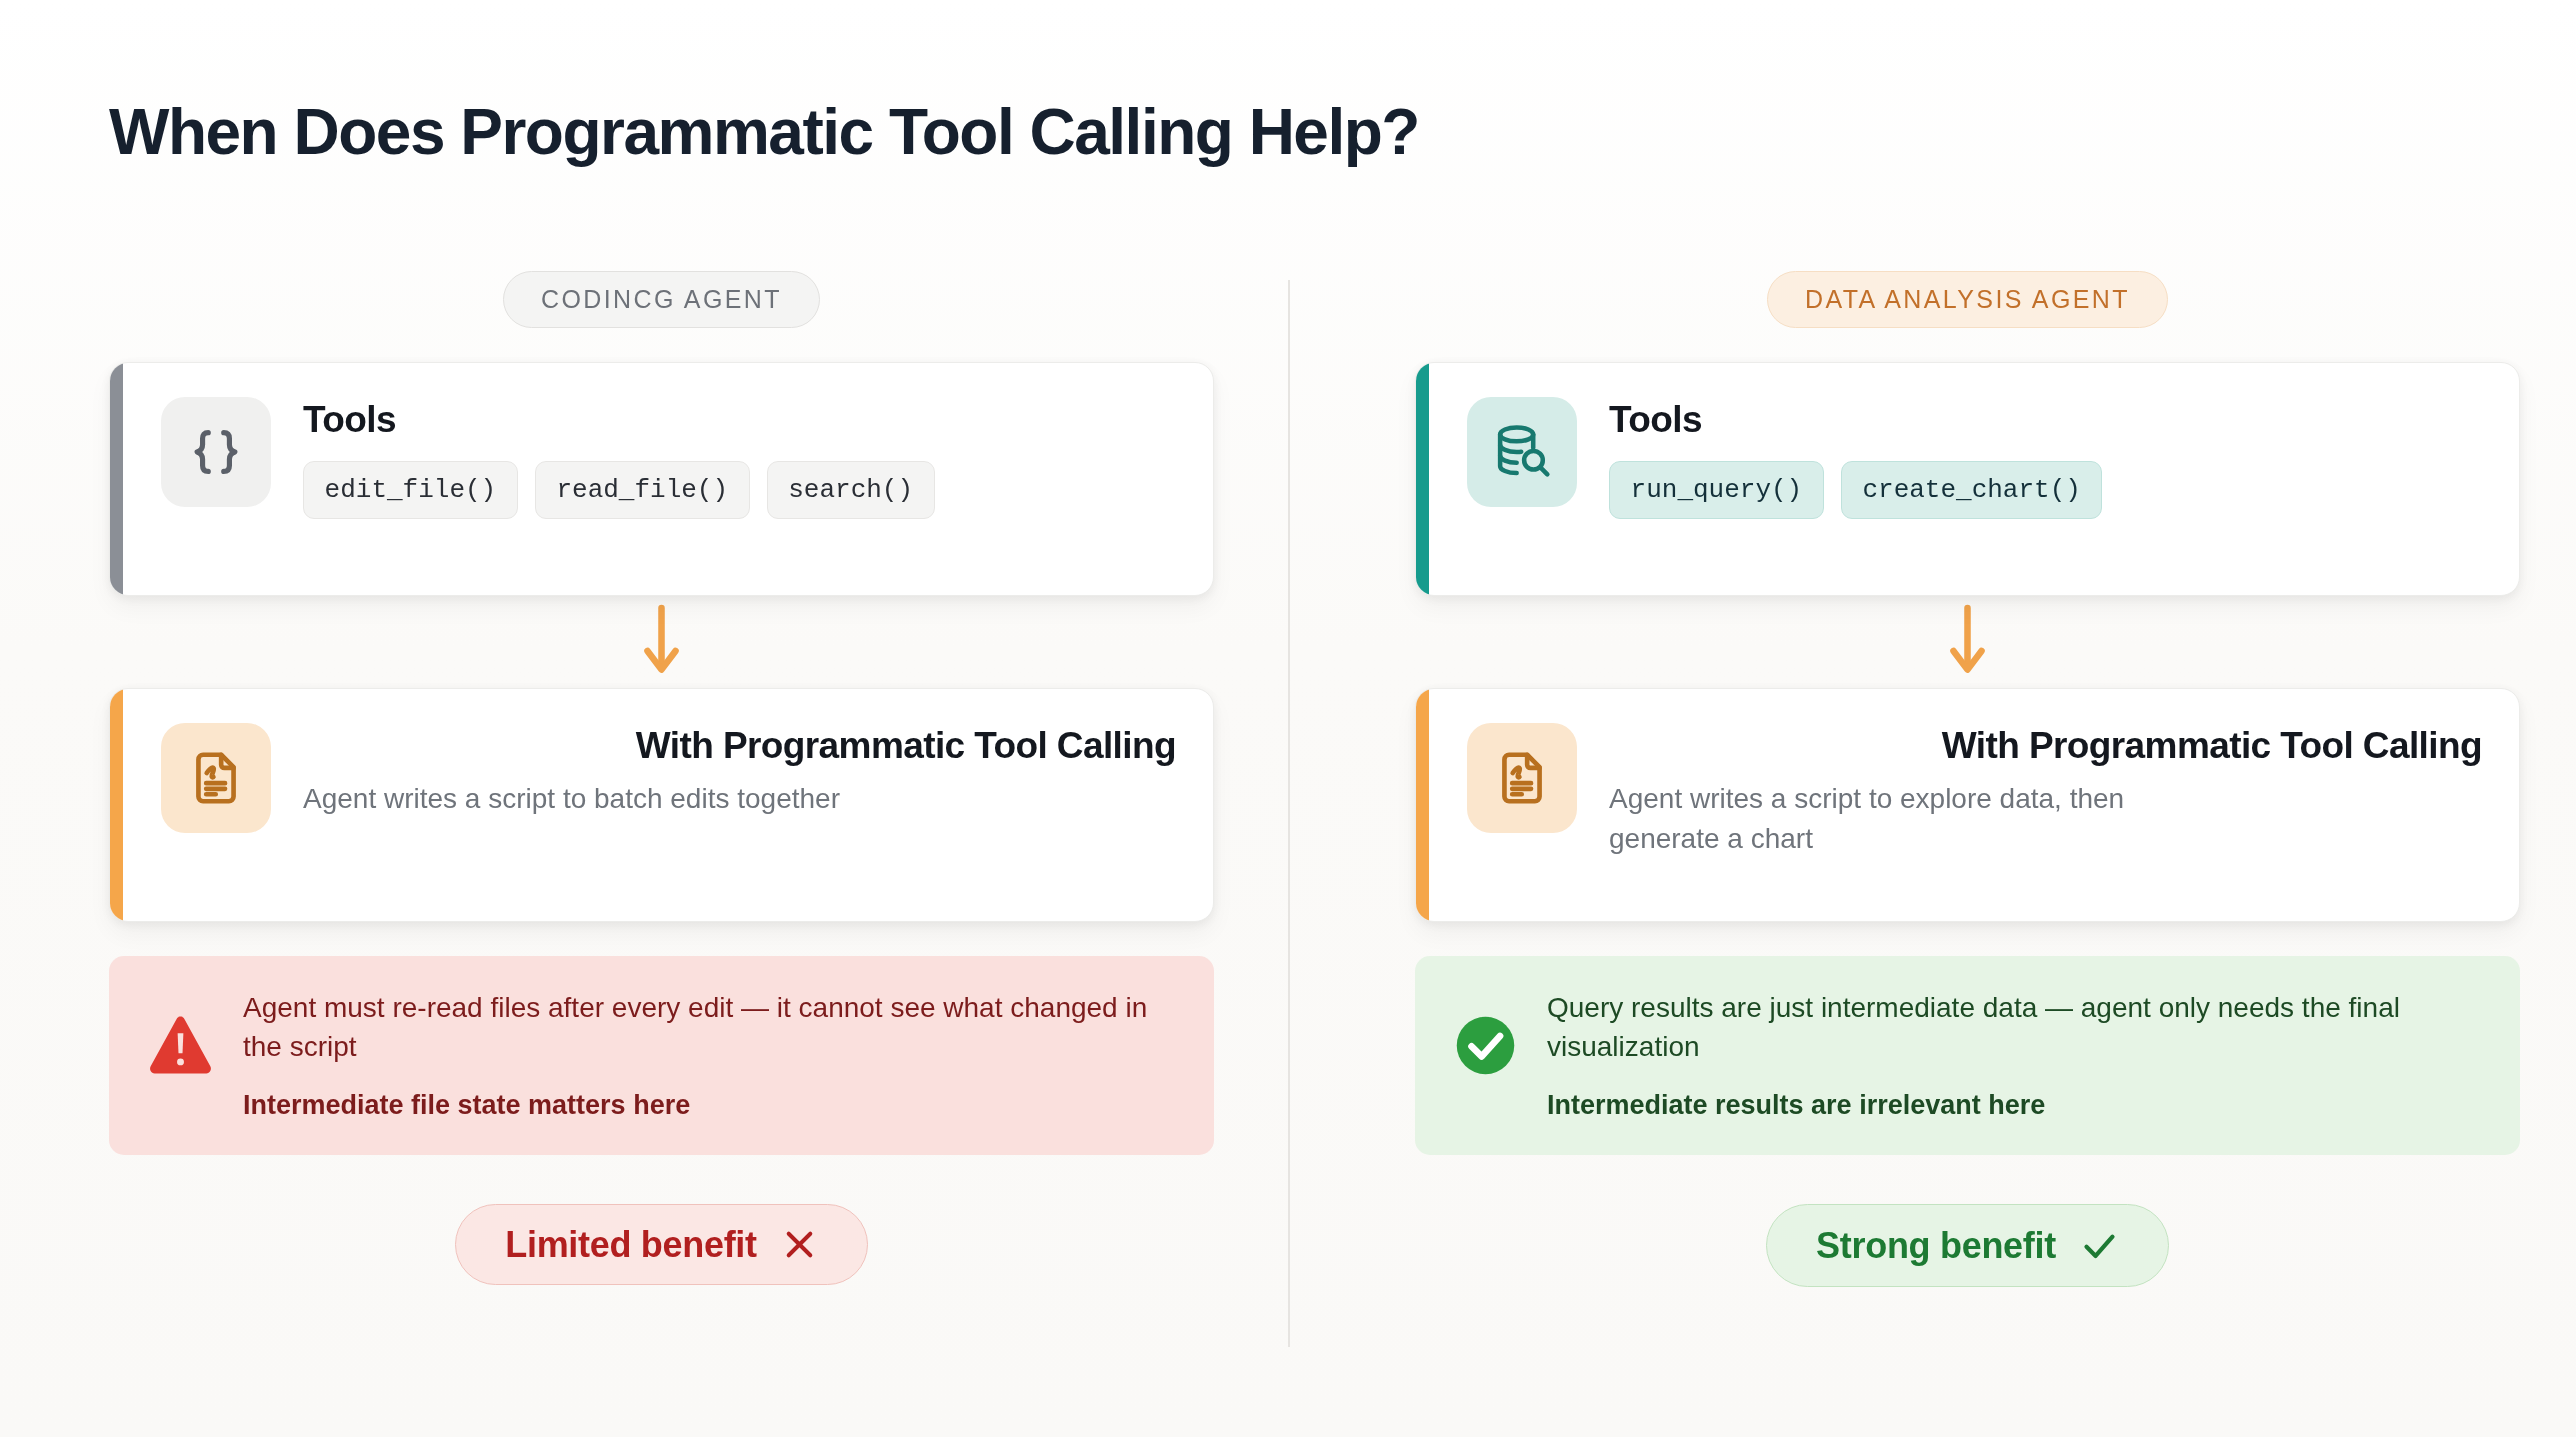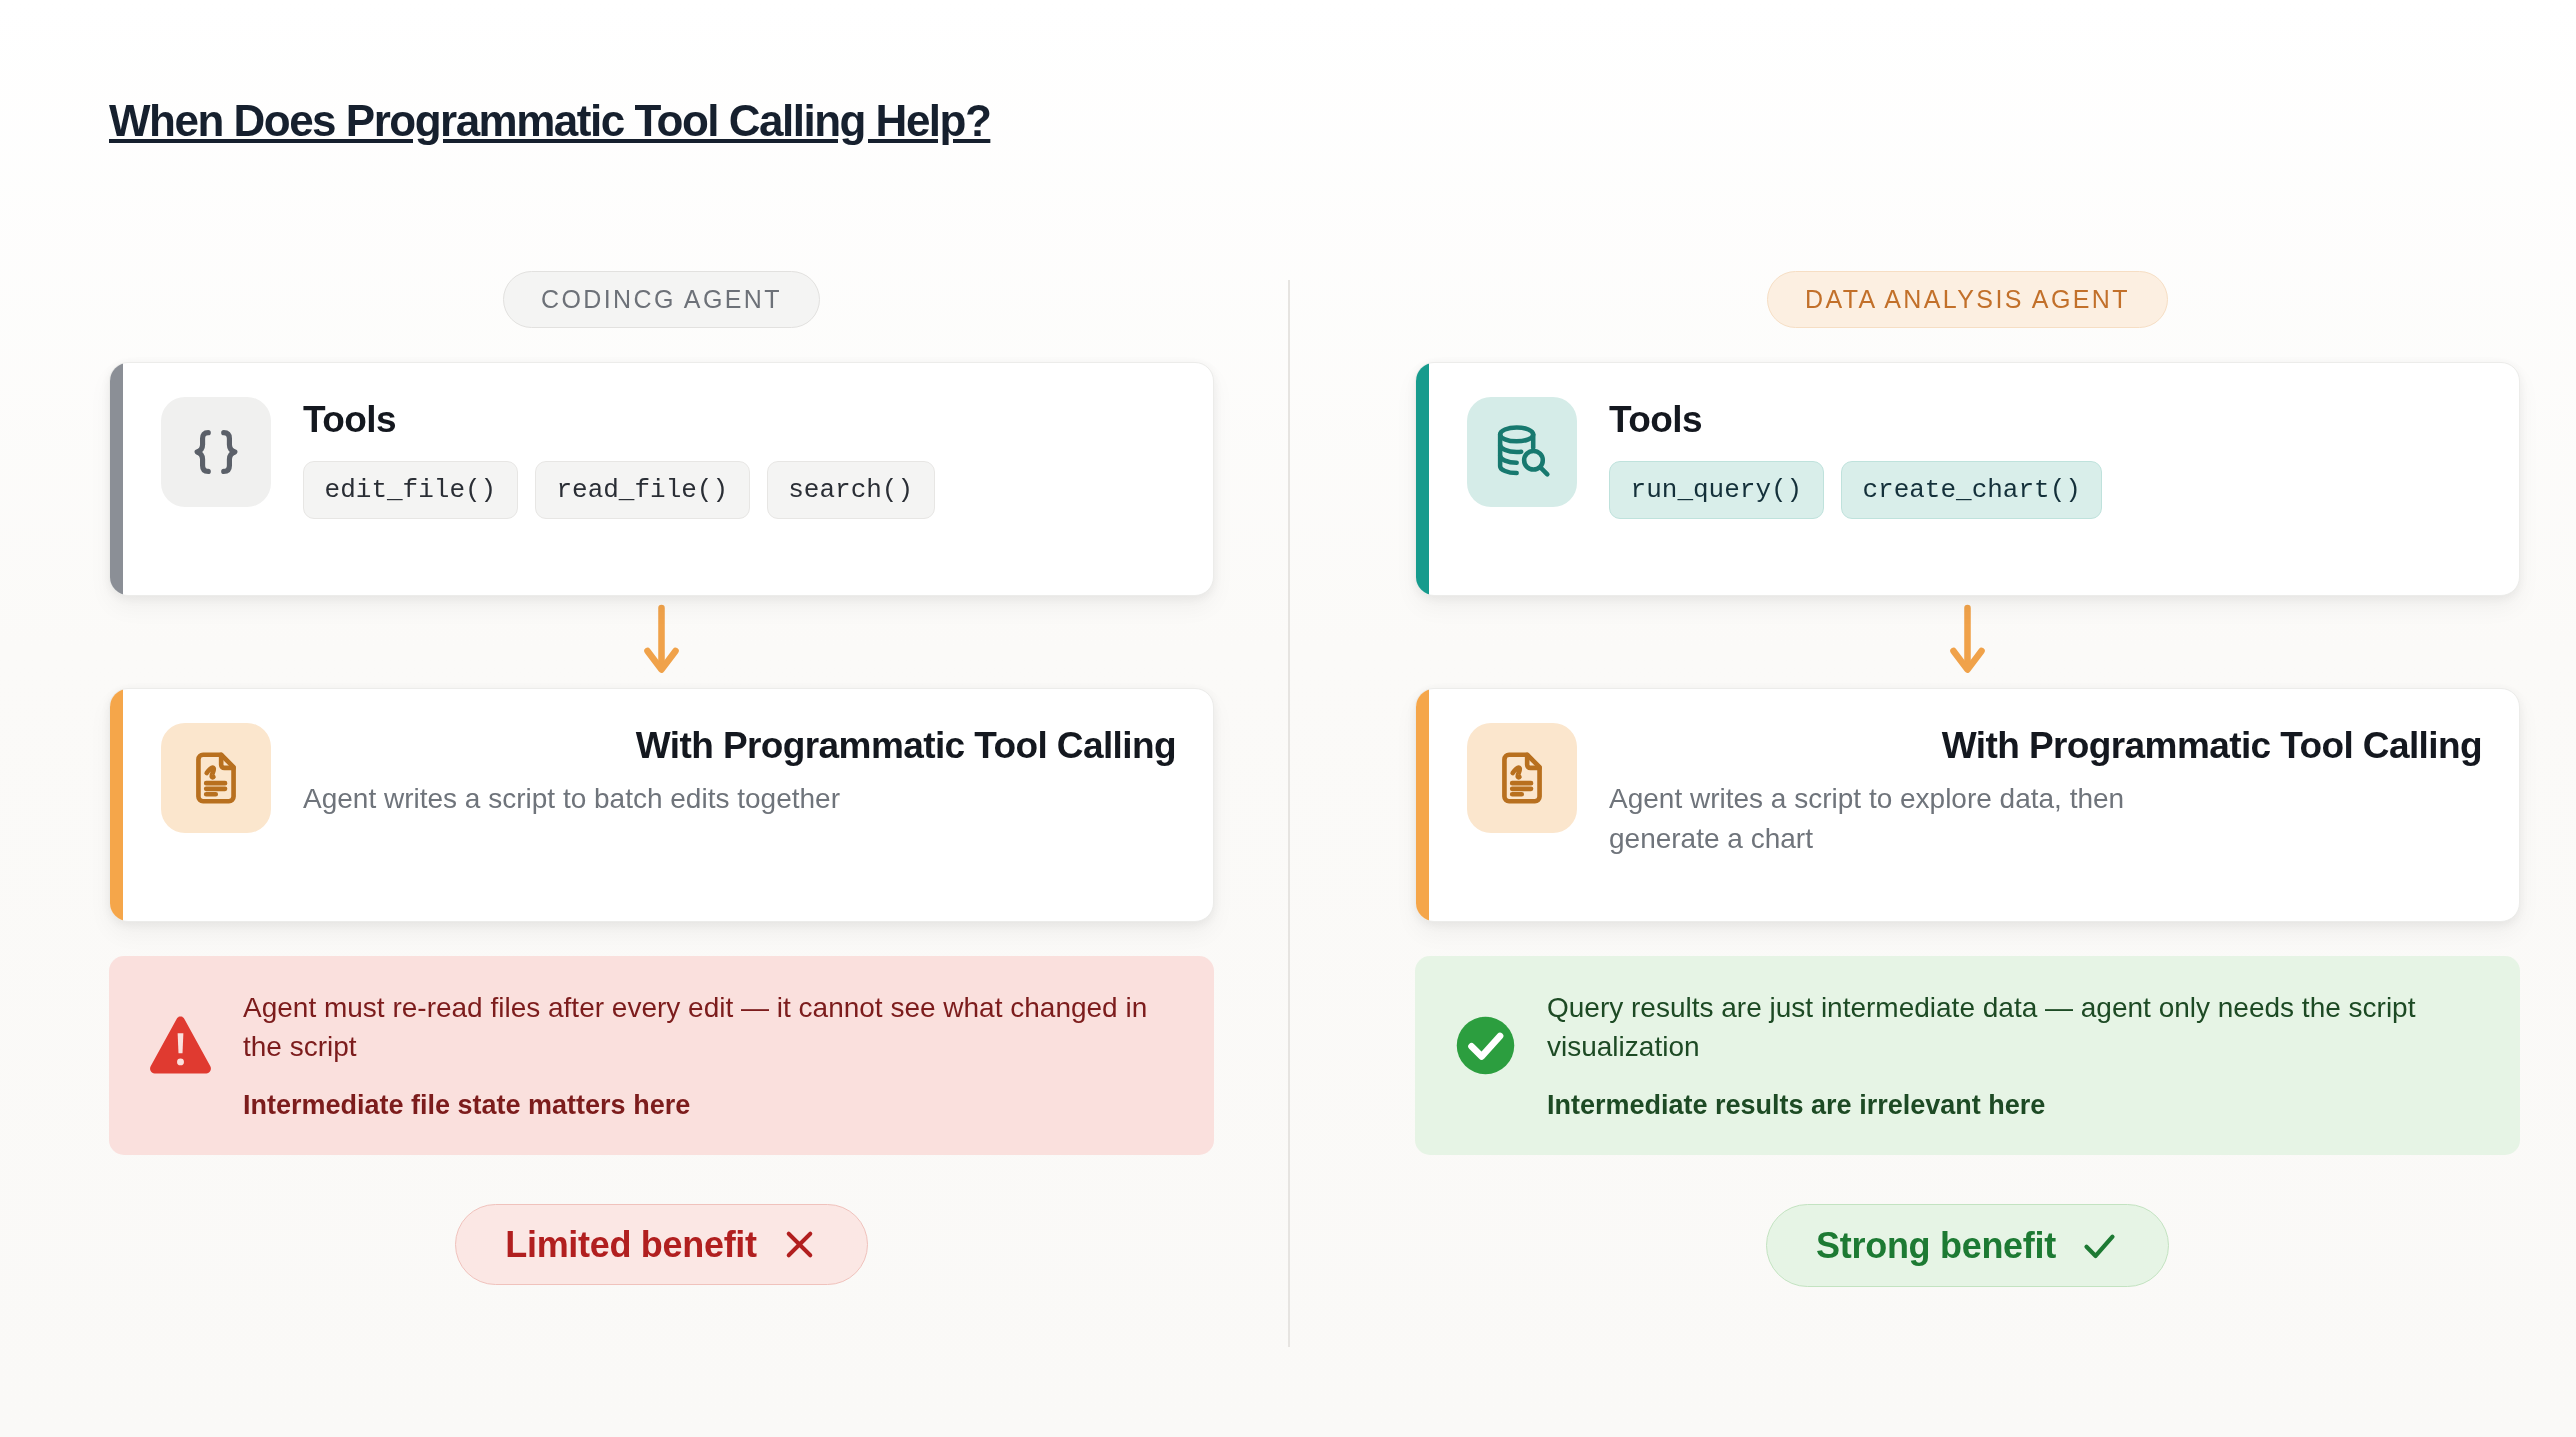--- a/index.html
+++ b/index.html
@@ -23,27 +23,26 @@
     height: 1438px;
     background:
       linear-gradient(180deg, #ffffff 0%, #fbfaf8 45%, #faf9f7 100%);
   }
 
   
   .page-title {
     position: absolute;
     left: 109px;
     top: 97px;
-    font-size: 44px;
+    font-size: 64px;
     font-weight: 700;
     letter-spacing: -1.5px;
     color: #16202e;
     line-height: 1.1;
     white-space: nowrap;
-    text-decoration: underline;
   }
 
   
   .columns {
     position: absolute;
     left: 0;
     top: 271px;
     width: 2576px;
     height: 1105px;
   }
@@ -390,21 +389,21 @@
       </div>
 
       <div class="note note-success">
         <div class="note-icon">
           <svg width="67" height="67" viewBox="0 0 24 24">
             <circle cx="12" cy="12" r="10.3" fill="#2c9e3f"></circle>
             <path d="M7 12.3 L10.6 15.9 L17.2 8.6" fill="none" stroke="#ffffff" stroke-width="2.4" stroke-linecap="round" stroke-linejoin="round"></path>
           </svg>
         </div>
         <div class="note-body">
-          <div class="note-main">Query results are just intermediate data — agent only needs the script visualization</div>
+          <div class="note-main">Query results are just intermediate data — agent only needs the final visualization</div>
           <div class="note-sub">Intermediate results are irrelevant here</div>
         </div>
       </div>
 
       <div class="verdict-row">
         <span class="verdict verdict-good">
           <span>Strong benefit</span>
           <svg width="39" height="39" viewBox="0 0 24 24" fill="none" stroke="#1d7a33" stroke-width="2.6" stroke-linecap="round" stroke-linejoin="round">
             <path d="M4 12.8 L9.6 18.4 L20 6.6"></path>
           </svg>

